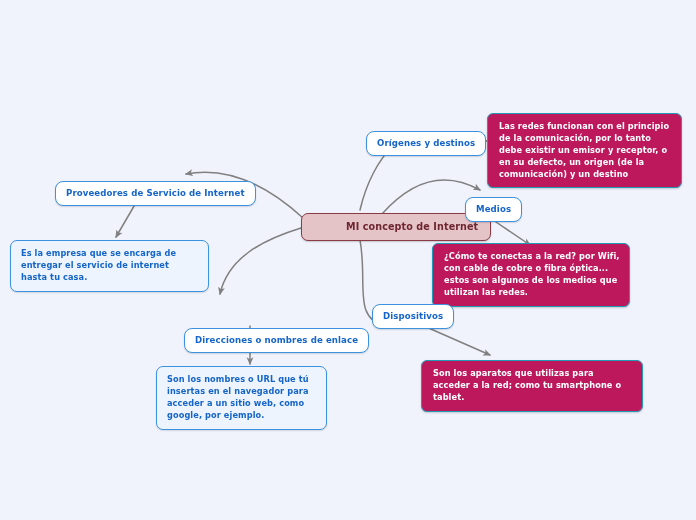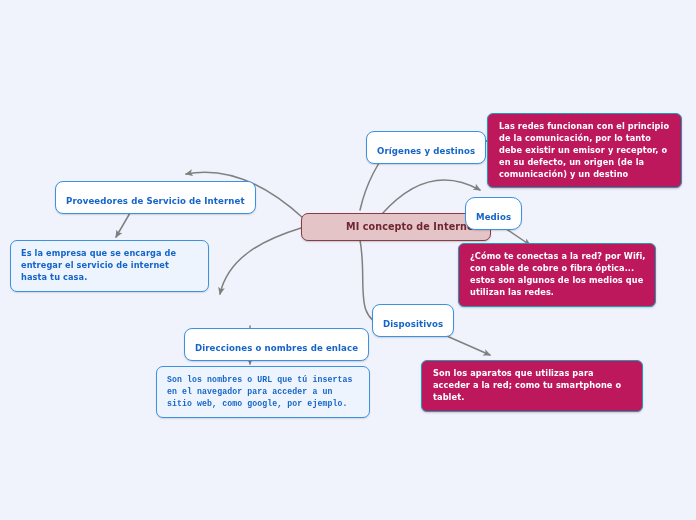--- a/index.html
+++ b/index.html
@@ -47,21 +47,21 @@
     box-shadow: 0 1px 1.5px rgba(0,0,0,0.18);
   }
 
   
   .node-topic {
     background: #ffffff;
     border: 1.8px solid #3a92e0;
     border-radius: 8px;
     color: #1565c8;
     font-size: 8.6px;
-    padding: 14px 10px 7px 10px;
+    padding: 6px 10px 7px 10px;
     text-align: center;
     white-space: nowrap;
     box-shadow: 0 1px 1.5px rgba(0,0,0,0.14);
   }
 
   
   .node-note-light {
     background: #eef4fd;
     border: 1.6px solid #3a92e0;
     border-radius: 7px;
@@ -123,25 +123,25 @@
   <div class="node node-root" style="left:301px; top:213px;padding-left:44px;">MI concepto de Internet</div>
 
   <div class="node node-topic" style="left:366px; top:131px;">Orígenes y destinos</div>
 
   <div class="node node-note-teal" style="left:487px; top:113px; width:195px;">Las redes funcionan con el principio de  la comunicación, por lo tanto debe existir un emisor y receptor, o en su defecto, un origen (de la comunicación) y un destino</div>
 
   <div class="node node-topic" style="left:55px; top:181px;">Proveedores de Servicio de Internet</div>
 
   <div class="node node-note-light" style="left:10px; top:240px; width:199px;">Es la empresa que se encarga de entregar el servicio de internet hasta tu casa.</div>
 
-  <div class="node node-topic" style="left:465px; top:197px;border-radius:10px;">Medios</div>
+  <div class="node node-topic" style="left:465px; top:197px;">Medios</div>
 
-  <div class="node node-note-teal" style="left:458px; top:243px; width:198px;">¿Cómo te conectas a la red? por Wifi, con cable de cobre o fibra óptica... estos son algunos de los medios que utilizan las redes.</div>
+  <div class="node node-note-teal" style="left:432px; top:243px; width:198px;">¿Cómo te conectas a la red? por Wifi, con cable de cobre o fibra óptica... estos son algunos de los medios que utilizan las redes.</div>
 
   <div class="node node-topic" style="left:184px; top:302px;margin-top:26px;">Direcciones o nombres de enlace</div>
 
-  <div class="node node-note-light" style="left:156px; top:366px; width:214px;font-family:Liberation Mono, monospace;">Son los nombres o URL que tú insertas en el navegador para acceder a un sitio web, como google, por ejemplo.</div>
+  <div class="node node-note-light" style="left:156px; top:366px; width:171px;">Son los nombres o URL que tú insertas en el navegador para acceder a un sitio web, como google, por ejemplo.</div>
 
   <div class="node node-topic" style="left:372px; top:304px;">Dispositivos</div>
 
   <div class="node node-note-teal" style="left:421px; top:360px; width:222px;">Son los aparatos que utilizas para acceder a la red; como tu smartphone o tablet.</div>
 
 </div>
 
 </body></html>

